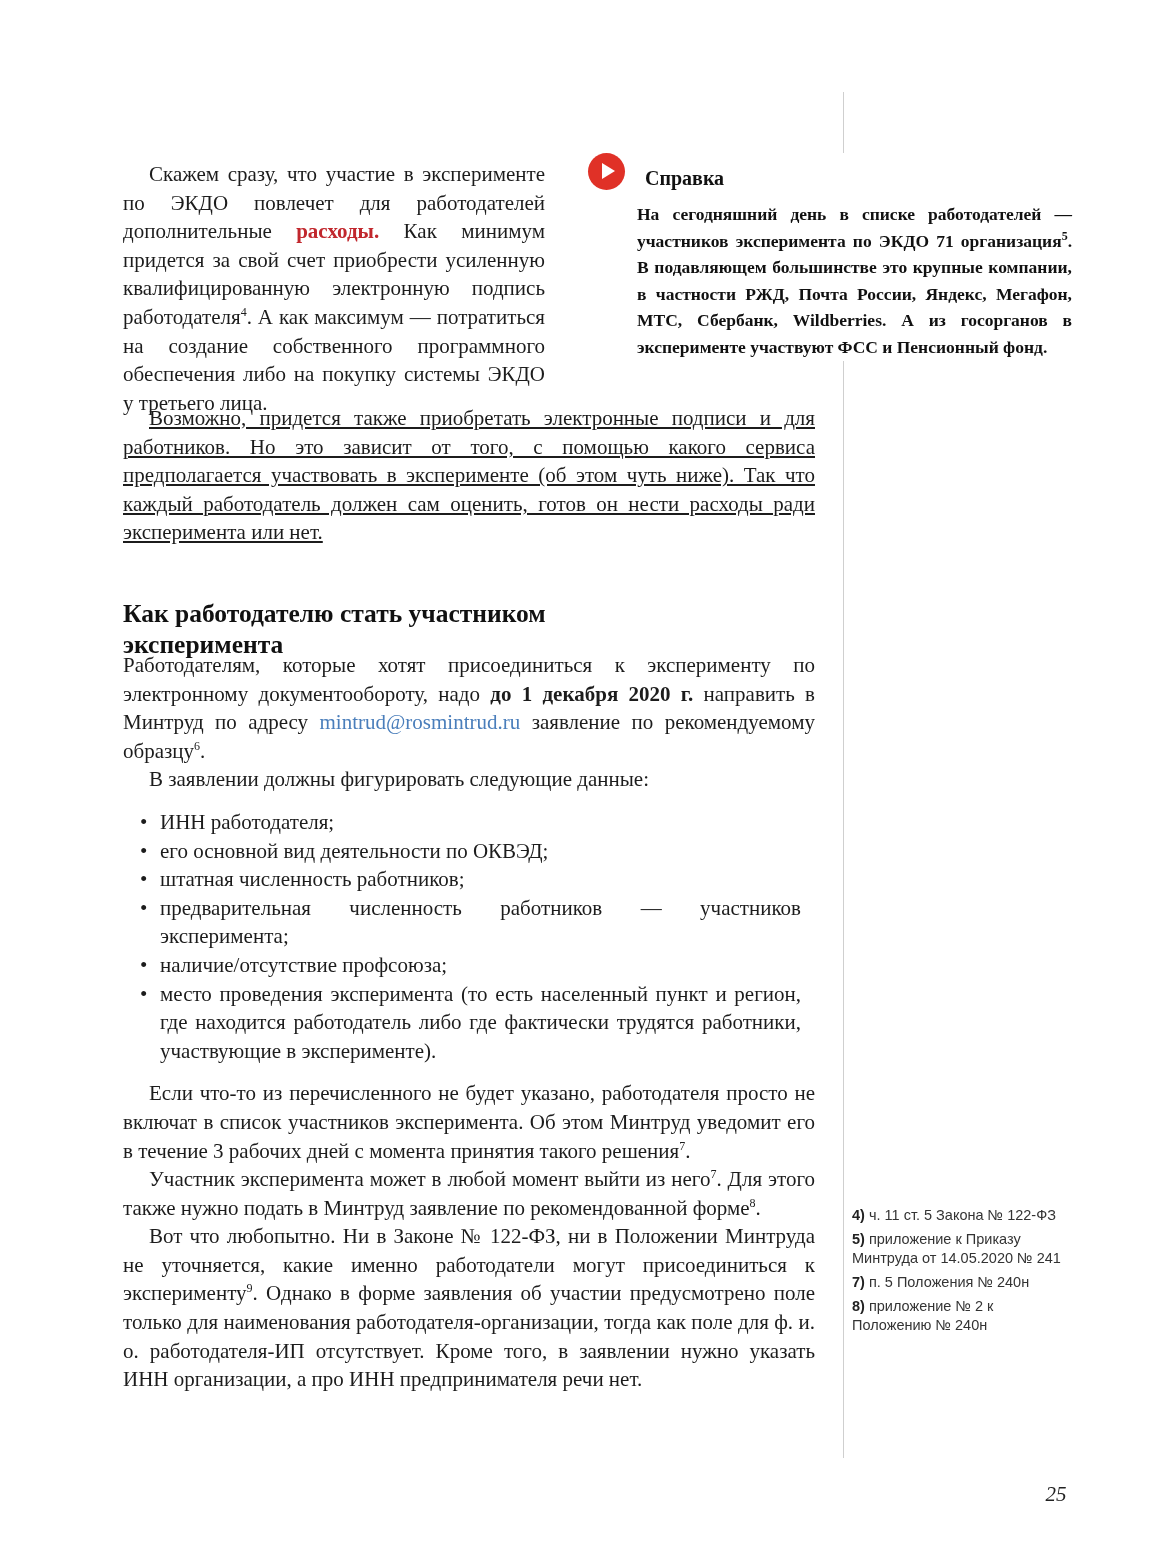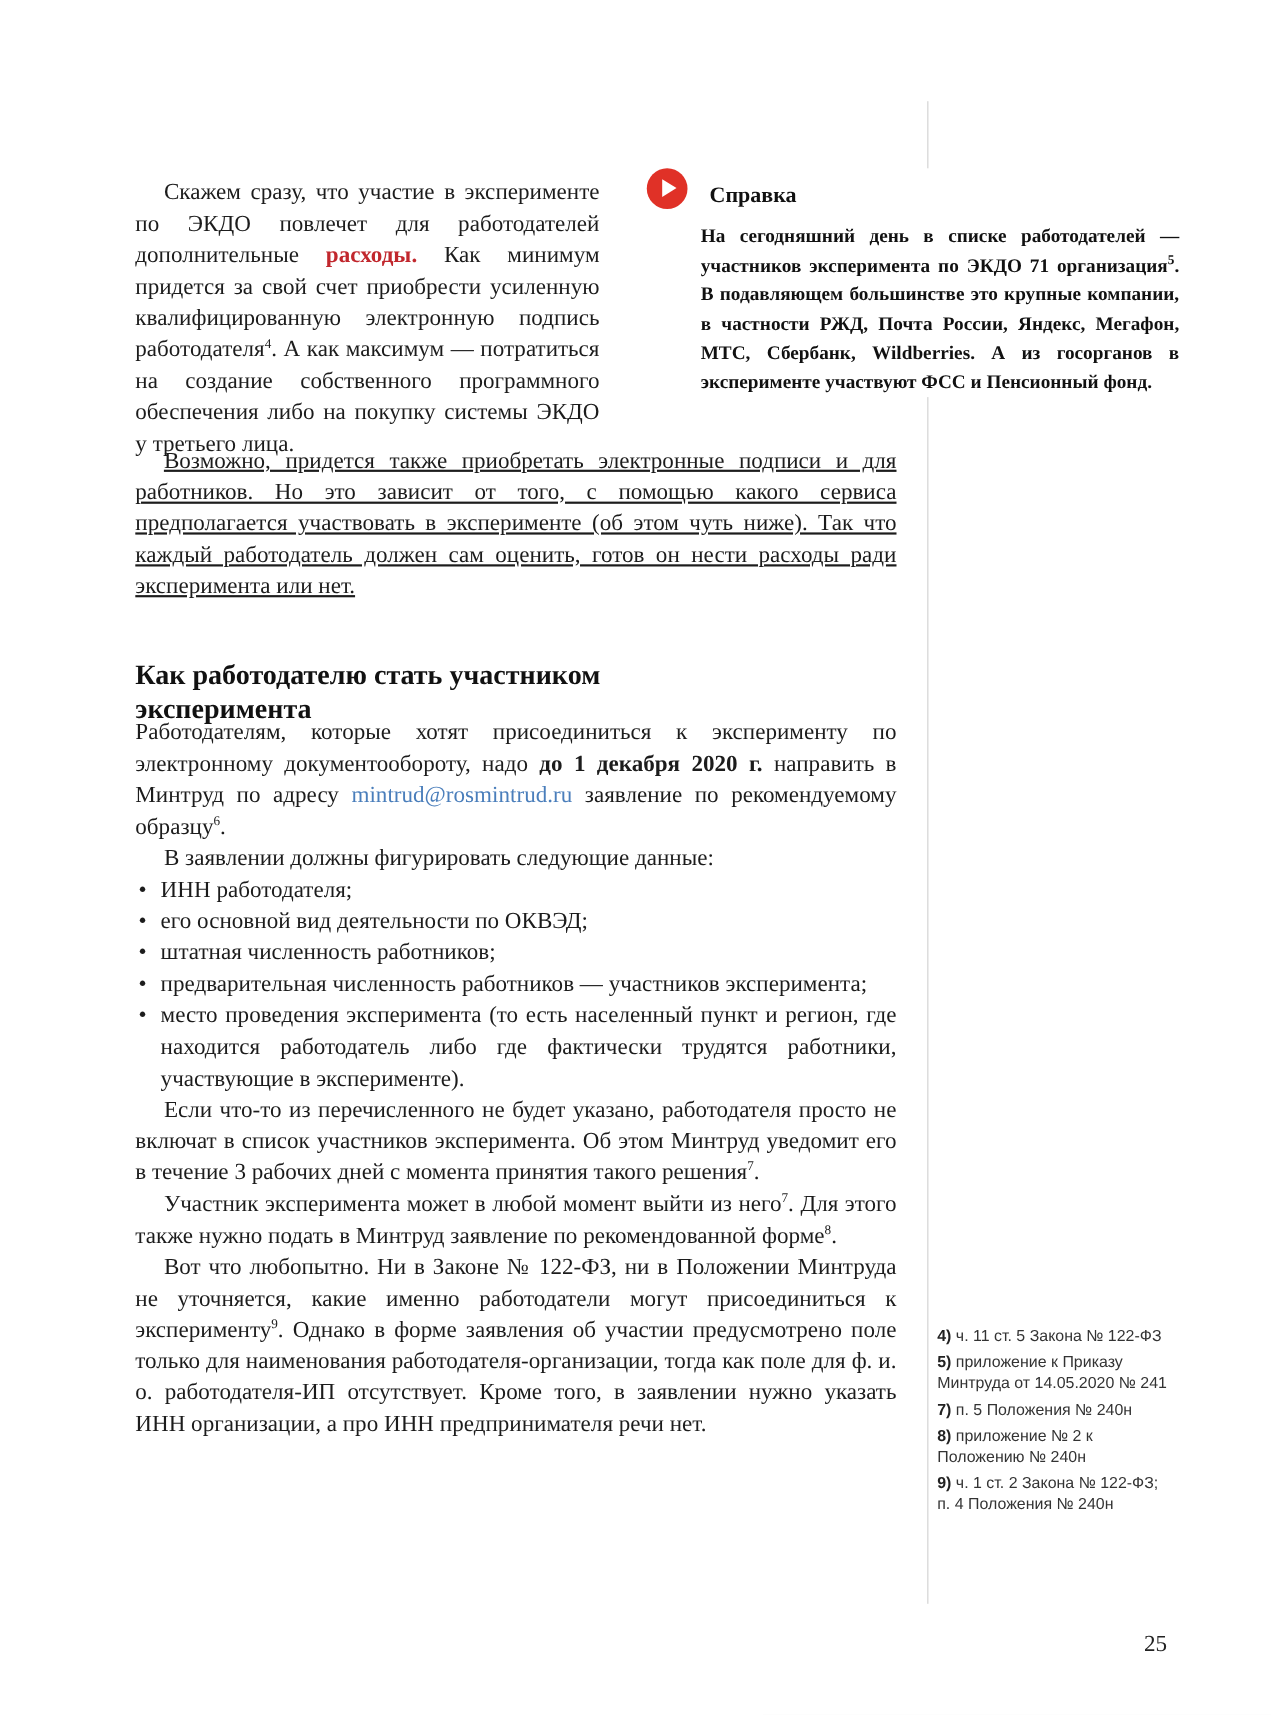--- a/index.html
+++ b/index.html
@@ -39,32 +39,32 @@
   
   .fullpara{position:absolute;left:123px;top:404px;width:692px;text-decoration:underline;}
   .fullpara p{margin:0;}
 
   
   .heading{position:absolute;left:123px;top:577px;width:640px;font-size:25.5px;font-weight:bold;line-height:31px;color:#111;}
 
   
   .main{position:absolute;left:123px;top:651px;width:692px;}
   .main p{margin:0;}
-  .main ul{margin:0;padding:0;list-style:none;}
+  .main ul{margin:14px;padding:0;list-style:none;}
   .main li{position:relative;padding-left:23px;}
   .main li::before{content:"\2022";position:absolute;left:3px;}
 
   
   .footnotes{position:absolute;left:852px;top:1206px;width:212px;
     font-family:"Liberation Sans",sans-serif;font-size:14.5px;line-height:19px;color:#333;}
   .fn{margin:0 0 5px 0;}
   .fn b{color:#222;}
 
   
-  .page-num{position:absolute;left:1040px;top:1482px;width:32px;text-align:left;font-size:21px;color:#222;}
+  .page-num{position:absolute;left:1040px;top:1482px;width:32px;text-align:center;font-size:21px;color:#222;font-style:italic;}
 </style>
 </head>
 <body>
 
 <div class="page">
 
 
   <div class="vrule"></div>
 
   <section class="intro-left bodytext">
@@ -90,33 +90,33 @@
   <section class="main bodytext">
     <p><span>Работодателям, которые хотят присоединиться к эксперименту по электронному документообороту, надо </span><span class="b">до 1 декабря 2020 г.</span><span> направить в Минтруд по адресу </span><a class="mail" href="#">mintrud@rosmintrud.ru</a><span> заявление по рекомендуемому образцу</span><sup>6</sup><span>.</span></p>
 
     <p class="indent">В заявлении должны фигурировать следующие данные:</p>
 
     <ul>
       <li>ИНН работодателя;</li>
       <li>его основной вид деятельности по ОКВЭД;</li>
       <li>штатная численность работников;</li>
       <li>предварительная численность работников — участников эксперимента;</li>
+      <li>наличие/отсутствие профсоюза;</li>
       <li>место проведения эксперимента (то есть населенный пункт и регион, где находится работодатель либо где фактически трудятся работники, участвующие в эксперименте).</li>
     </ul>
 
     <p class="indent"><span>Если что-то из перечисленного не будет указано, работодателя просто не включат в список участников эксперимента. Об этом Минтруд уведомит его в течение 3 рабочих дней с момента принятия такого решения</span><sup>7</sup><span>.</span></p>
 
     <p class="indent"><span>Участник эксперимента может в любой момент выйти из него</span><sup>7</sup><span>. Для этого также нужно подать в Минтруд заявление по рекомендованной форме</span><sup>8</sup><span>.</span></p>
 
     <p class="indent"><span>Вот что любопытно. Ни в Законе № 122-ФЗ, ни в Положении Минтруда не уточняется, какие именно работодатели могут присоединиться к эксперименту</span><sup>9</sup><span>. Однако в форме заявления об участии предусмотрено поле только для наименования работодателя-организации, тогда как поле для ф. и. о. работодателя-ИП отсутствует. Кроме того, в заявлении нужно указать ИНН организации, а про ИНН предпринимателя речи нет.</span></p>
   </section>
 
   <aside class="footnotes">
     <p class="fn"><b>4)</b> <span>ч. 11 ст. 5 Закона № 122-ФЗ</span></p>
     <p class="fn"><b>5)</b> <span>приложение к Приказу Минтруда от 14.05.2020 № 241</span></p>
     <p class="fn"><b>7)</b> <span>п. 5 Положения № 240н</span></p>
     <p class="fn"><b>8)</b> <span>приложение № 2 к Положению № 240н</span></p>
-    <p class="fn"><b>9)</b> <span>ч. 1 ст. 2 Закона № 122-ФЗ; п. 4 Положения № 240н</span></p>
   </aside>
 
   <div class="page-num">25</div>
 
 </div>
 
 </body></html>

